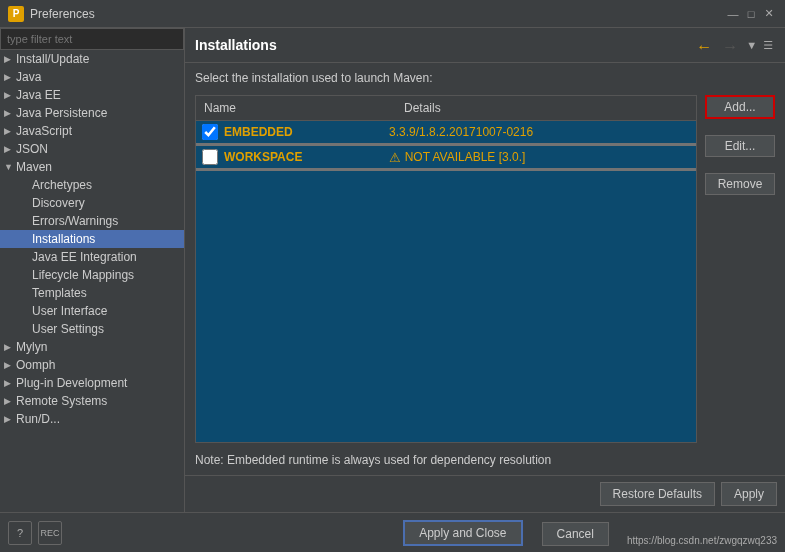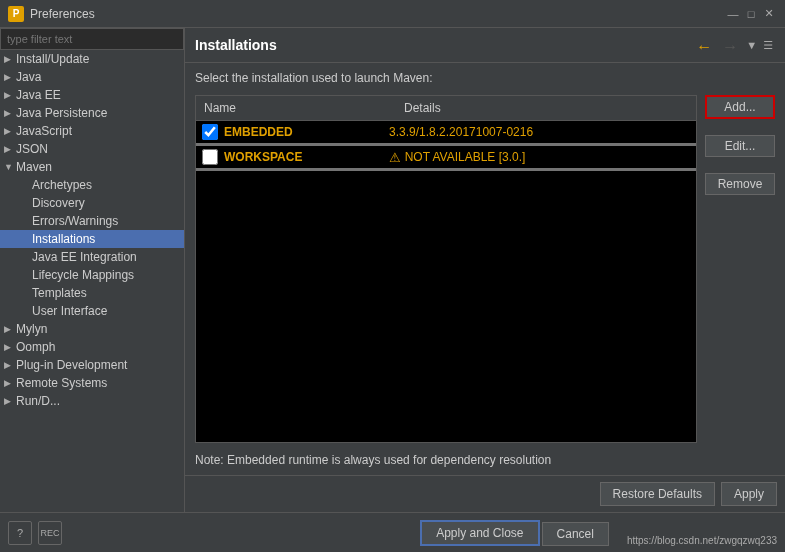--- a/index.html
+++ b/index.html
@@ -162,21 +162,21 @@
 
     .installations-container {
       display: flex;
       gap: 8px;
       flex: 1;
     }
 
     .table-wrapper {
       flex: 1;
       border: 1px solid #555;
-      background: #000000;
+      background: #0c4a6e;
       overflow: hidden;
       display: flex;
       flex-direction: column;
     }
     .table-header {
       display: flex;
       background: #3c3f41;
       border-bottom: 1px solid #555;
       padding: 3px 0;
     }
@@ -309,20 +309,21 @@
       cursor: pointer;
       font-size: 12px;
     }
     .footer-cancel-btn {
       background: #4a4e50;
       border: 1px solid #666;
       color: #cccccc;
       padding: 4px 14px;
       cursor: pointer;
       font-size: 12px;
+      margin-left: 17px;
     }
     .footer-url {
       font-size: 10px;
       color: #aaa;
       margin-left: 8px;
       padding-left: 8px;
     }
   </style>
 </head>
 <body>
@@ -398,20 +399,24 @@
       <span class="label">Lifecycle Mappings</span>
     </div>
     <div class="tree-item tree-child">
       <span class="arrow"></span>
       <span class="label">Templates</span>
     </div>
     <div class="tree-item tree-child">
       <span class="arrow"></span>
       <span class="label">User Interface</span>
     </div>
+    <div class="tree-item tree-child">
+      <span class="arrow"></span>
+      <span class="label">User Settings</span>
+    </div>
     <div class="tree-item">
       <span class="arrow">▶</span>
       <span class="label">Mylyn</span>
     </div>
     <div class="tree-item">
       <span class="arrow">▶</span>
       <span class="label">Oomph</span>
     </div>
     <div class="tree-item">
       <span class="arrow">▶</span>

